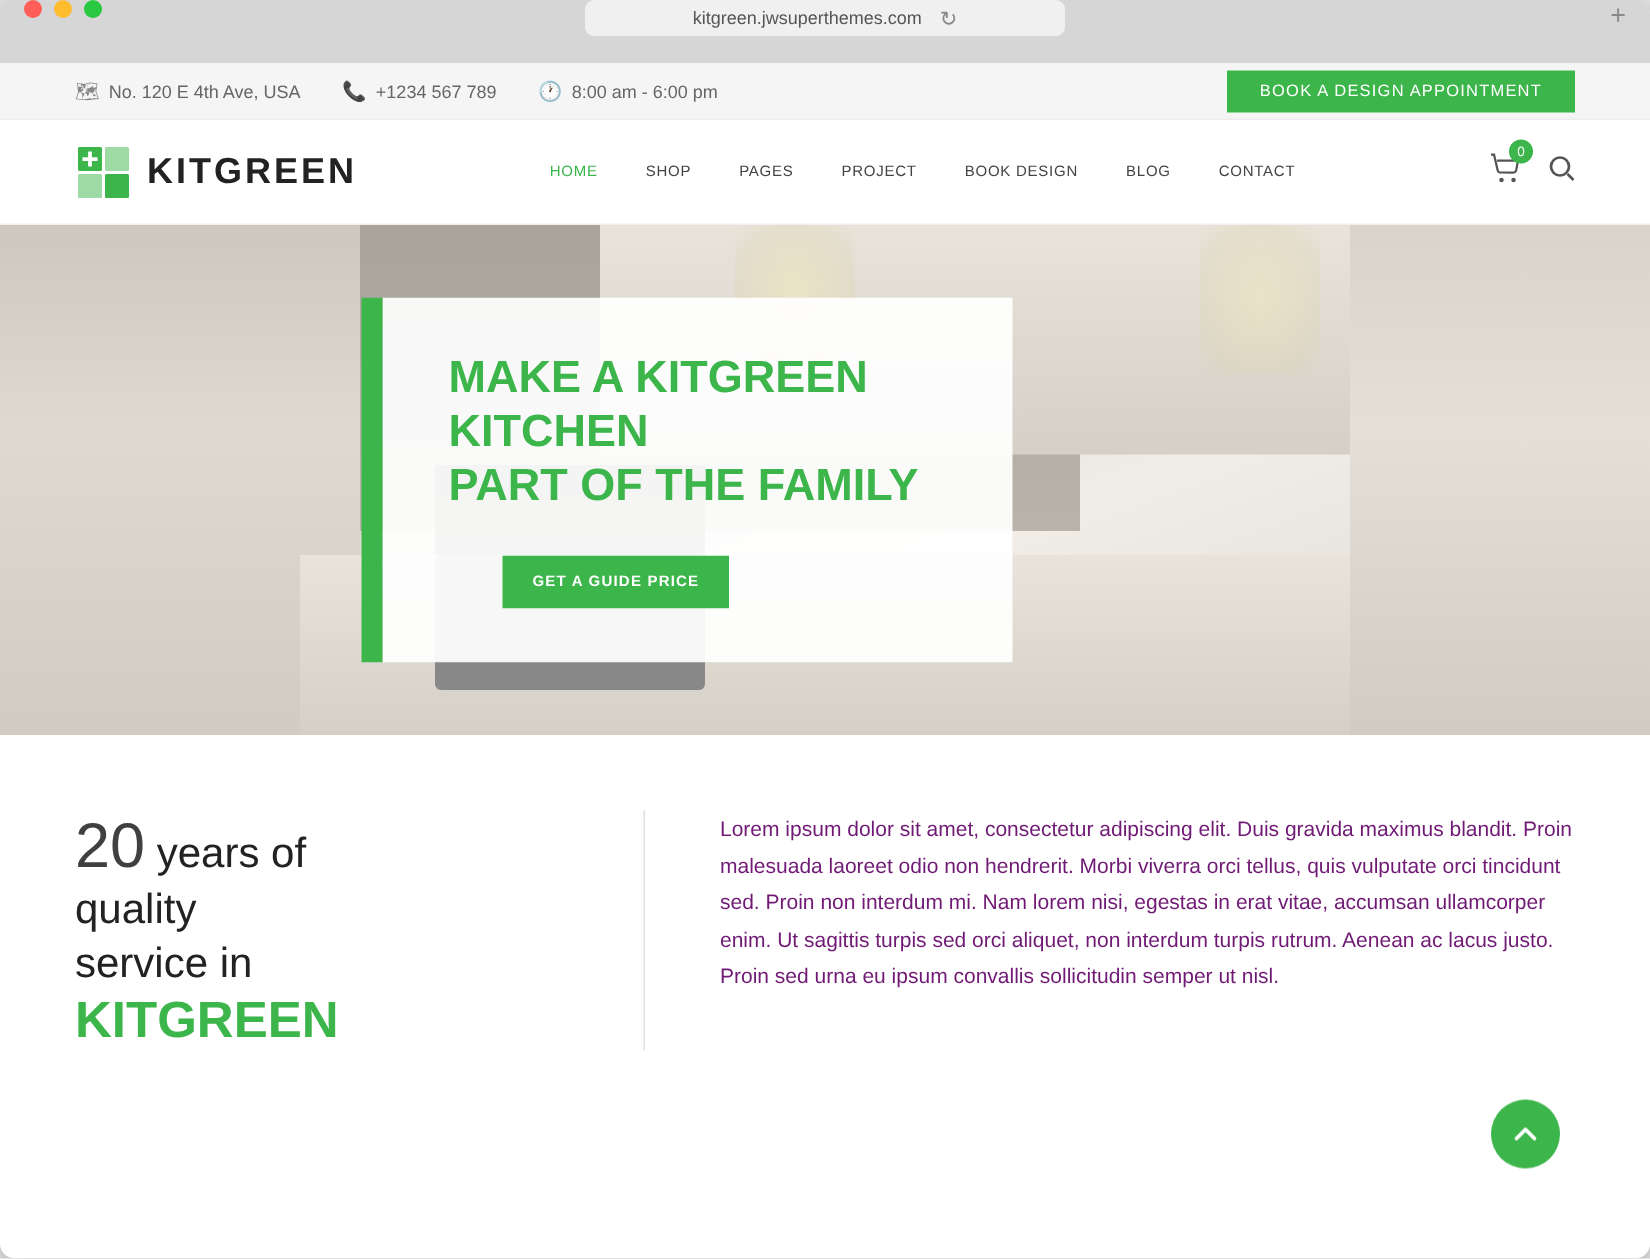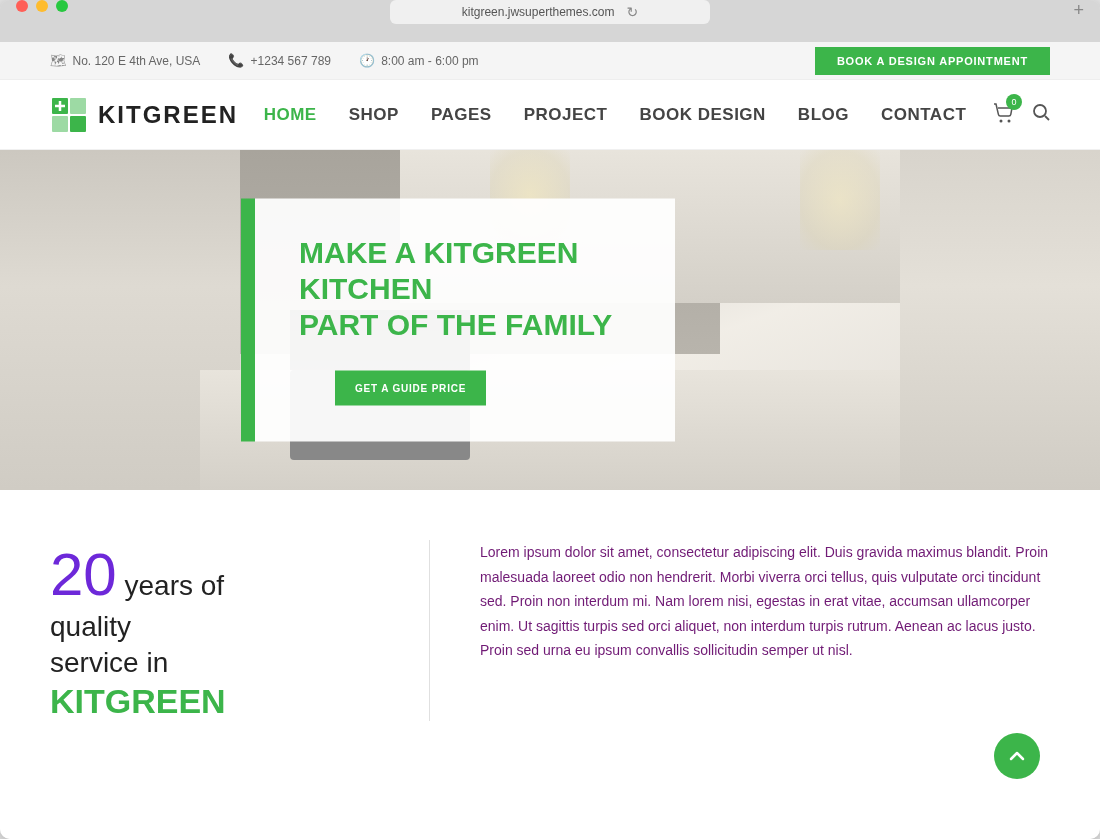--- a/index.html
+++ b/index.html
@@ -89,21 +89,21 @@
     .top-bar-icon {
       font-size: 13px;
       color: #888;
     }
     .top-bar-right .btn-appointment {
       background: #3cb54a;
       color: #fff;
       border: none;
       padding: 8px 22px;
       font-size: 11px;
-      font-weight: 700;
+      font-weight: 400;
       letter-spacing: 0.8px;
       cursor: pointer;
       text-transform: uppercase;
     }
 
     
     .header {
       background: #fff;
       height: 70px;
       display: flex;
@@ -123,22 +123,22 @@
       font-weight: 700;
       color: #222;
       letter-spacing: 2px;
     }
     .nav {
       display: flex;
       align-items: center;
       gap: 32px;
     }
     .nav-item {
-      font-size: 17px;
-      font-weight: 700;
+      font-size: 10px;
+      font-weight: 400;
       color: #444;
       text-decoration: none;
       letter-spacing: 0.5px;
       cursor: pointer;
     }
     .nav-item.active {
       color: #3cb54a;
     }
     .nav-icons {
       display: flex;
@@ -250,23 +250,23 @@
       gap: 0;
       min-height: 220px;
     }
     .content-left {
       width: 380px;
       flex-shrink: 0;
       padding-right: 40px;
       border-right: 1px solid #e0e0e0;
     }
     .years-text {
-      font-size: 60px;
+      font-size: 42px;
       font-weight: 300;
-      color: #6d28d9;
+      color: #404040;
       display: inline;
     }
     .years-label {
       font-size: 28px;
       font-weight: 400;
       color: #222;
     }
     .service-text {
       font-size: 28px;
       font-weight: 400;

